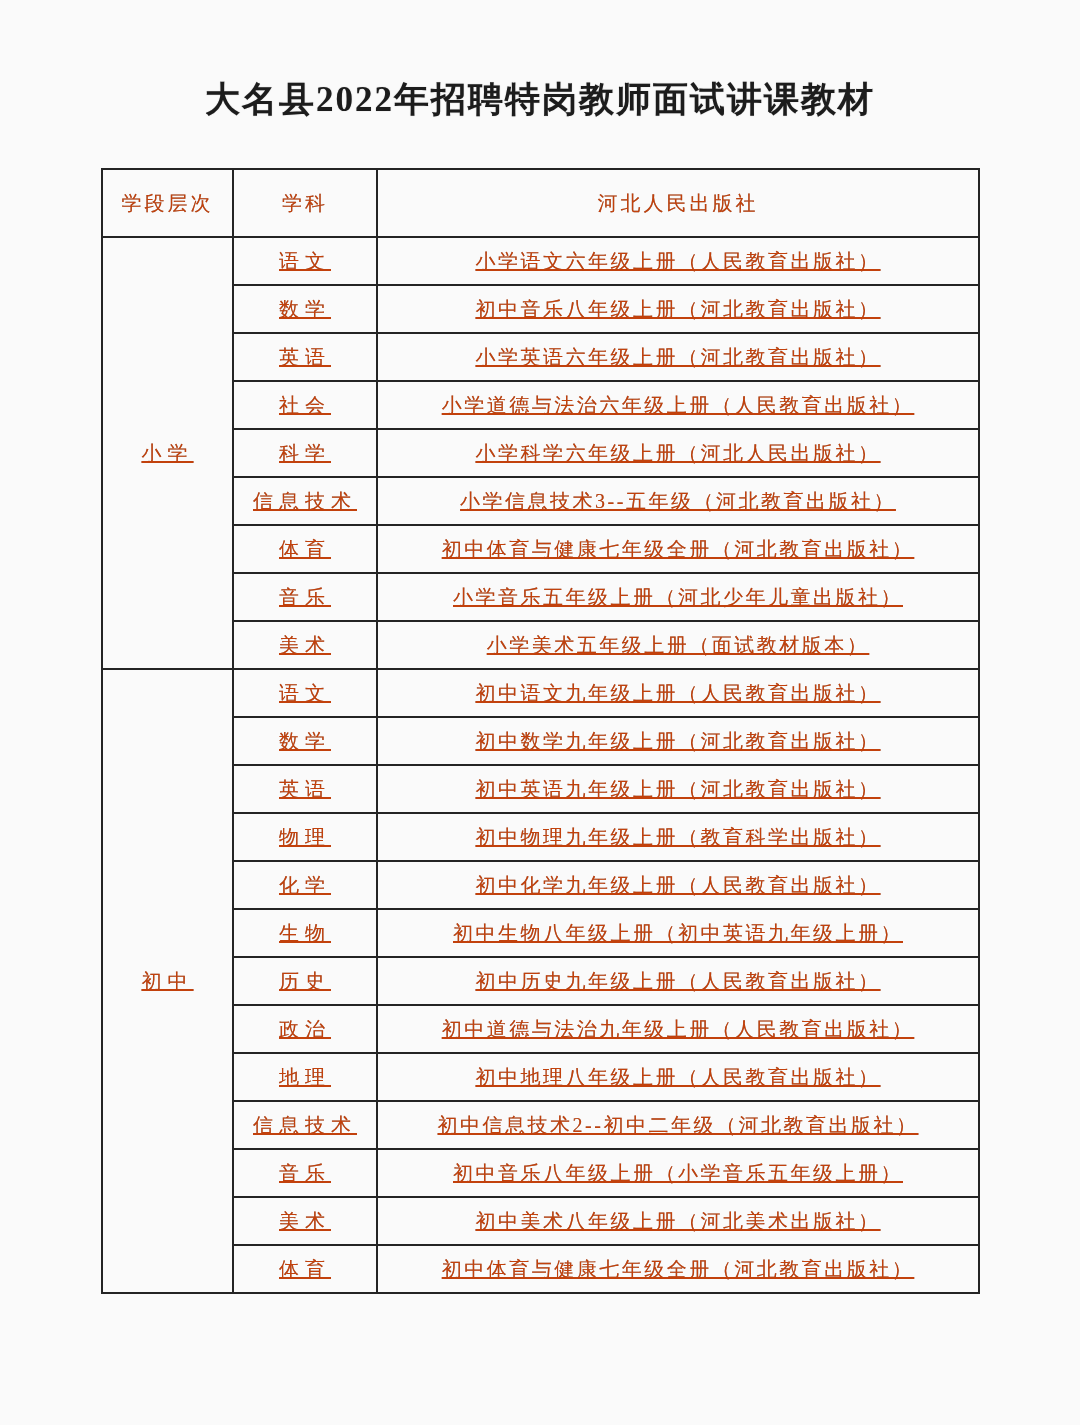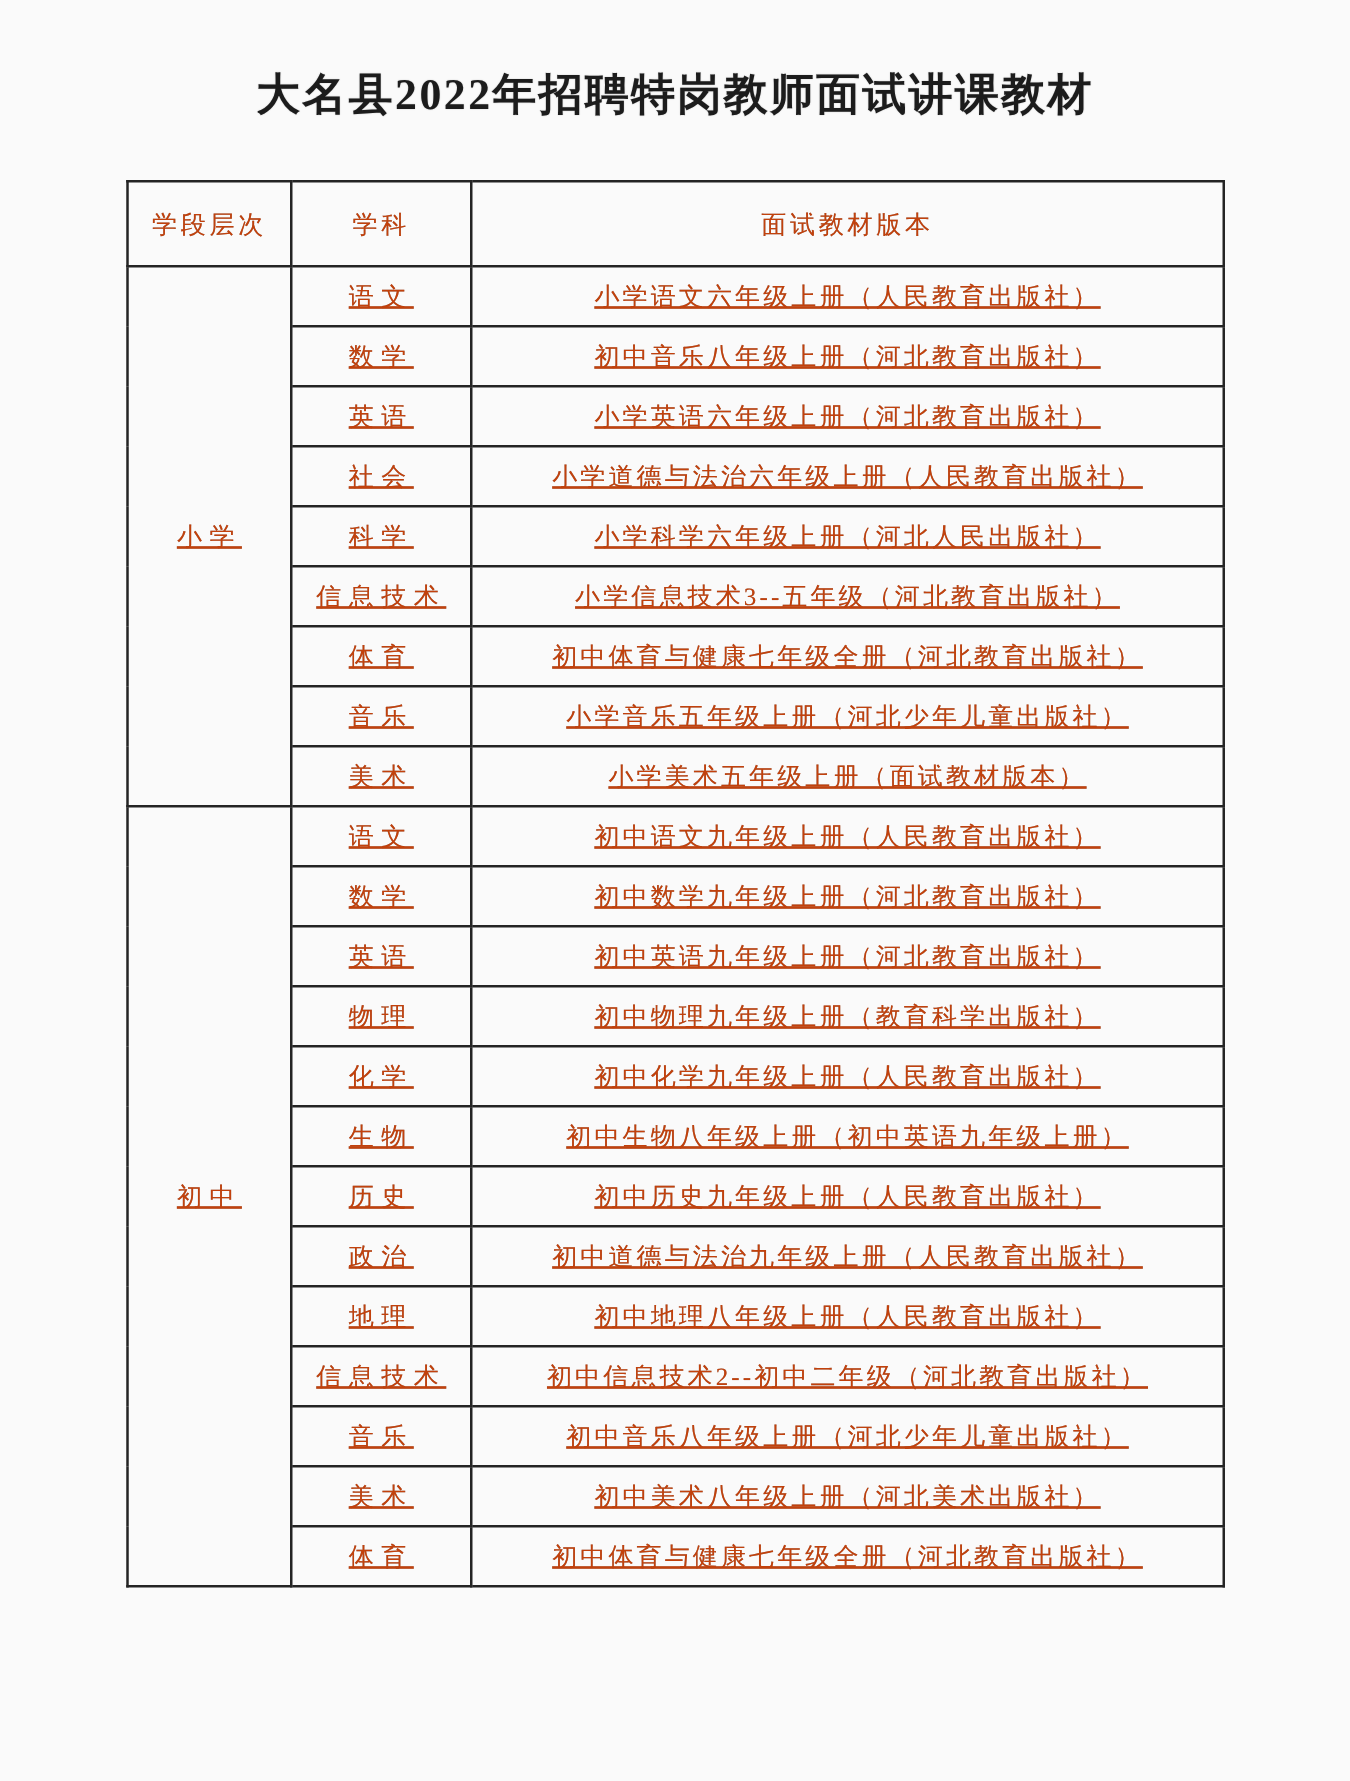--- a/index.html
+++ b/index.html
@@ -8,21 +8,21 @@
     width: 1080px;
     height: 1425px;
     background: #fafafa;
     font-family: "Liberation Serif", "DejaVu Serif", serif;
     color: #2b2b2b;
     overflow: hidden;
   }
   .page {
     width: 1080px;
     height: 1352px;
-    padding-top: 50px;
+    padding-top: 74px;
   }
   .title {
     margin: 0;
     text-align: center;
     font-size: 35px;
     line-height: 52px;
     font-weight: bold;
     letter-spacing: 2px;
     color: #1c1c1c;
     text-shadow: 0 0 1px rgba(30,30,30,0.35);
@@ -71,21 +71,21 @@
   <table class="materials-table">
     <colgroup>
       <col style="width:131px">
       <col style="width:144px">
       <col style="width:602px">
     </colgroup>
     <thead>
       <tr>
         <th>学段层次</th>
         <th>学科</th>
-        <th>面试教材版本</th>
+        <th>河北人民出版社</th>
       </tr>
     </thead>
     <tbody>
         <tr>
           <td class="level-cell" rowspan="9">小学</td>
           <td class="subject-cell">语文</td>
           <td class="textbook-cell">小学语文六年级上册（人民教育出版社）</td>
         </tr>
         <tr>
           <td class="subject-cell">数学</td>
@@ -155,21 +155,21 @@
         <tr>
           <td class="subject-cell">地理</td>
           <td class="textbook-cell">初中地理八年级上册（人民教育出版社）</td>
         </tr>
         <tr>
           <td class="subject-cell">信息技术</td>
           <td class="textbook-cell">初中信息技术2--初中二年级（河北教育出版社）</td>
         </tr>
         <tr>
           <td class="subject-cell">音乐</td>
-          <td class="textbook-cell">初中音乐八年级上册（河北少年儿童出版社）</td>
+          <td class="textbook-cell">初中音乐八年级上册（小学音乐五年级上册）</td>
         </tr>
         <tr>
           <td class="subject-cell">美术</td>
           <td class="textbook-cell">初中美术八年级上册（河北美术出版社）</td>
         </tr>
         <tr>
           <td class="subject-cell">体育</td>
           <td class="textbook-cell">初中体育与健康七年级全册（河北教育出版社）</td>
         </tr>
       </tbody>

